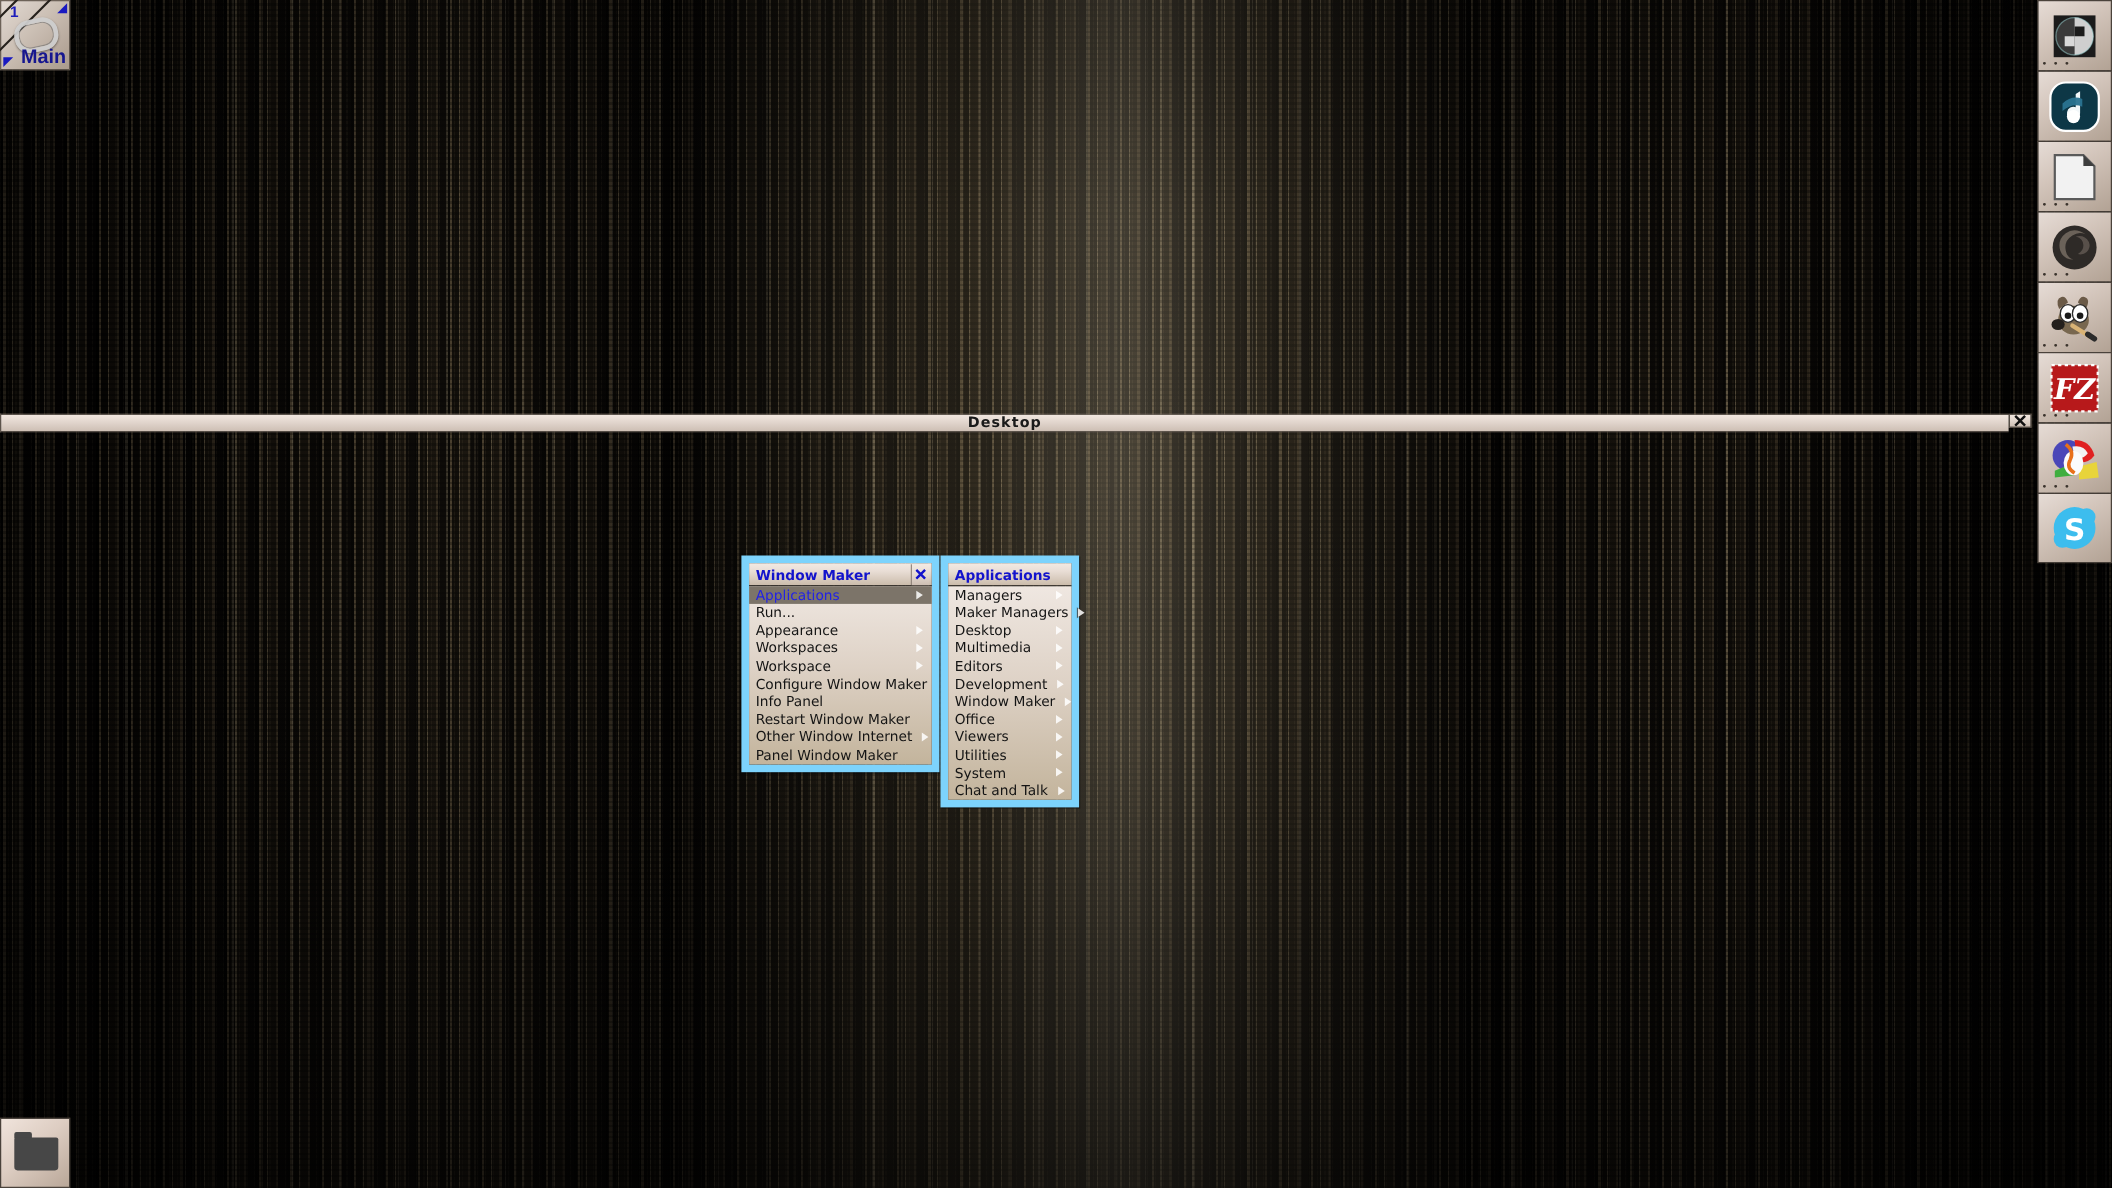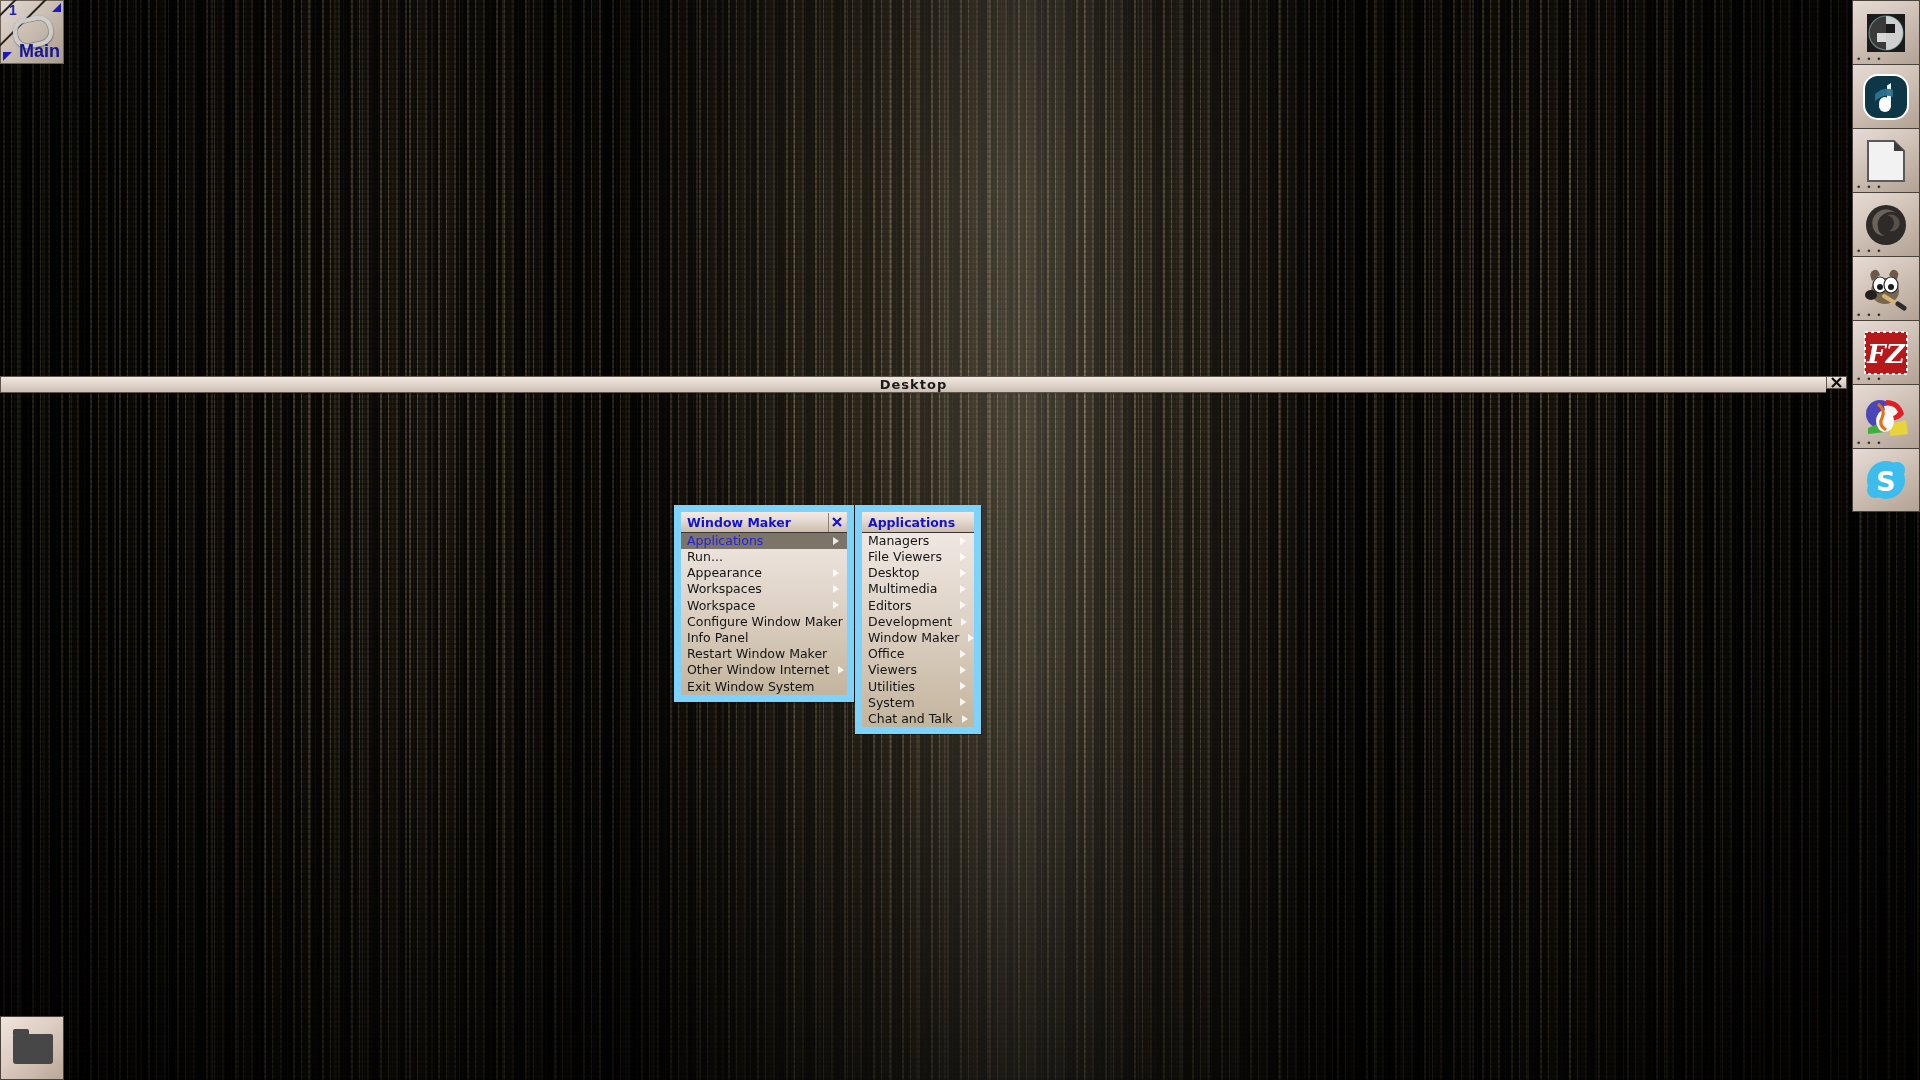--- a/index.html
+++ b/index.html
@@ -308,36 +308,36 @@
         <span class="lbl">Info Panel</span>
       </div>
       <div class="wmitem">
         <span class="lbl">Restart Window Maker</span>
       </div>
       <div class="wmitem">
         <span class="lbl">Other Window Internet</span>
         <span class="submark"></span>
       </div>
       <div class="wmitem">
-        <span class="lbl">Exit Window System</span>
+        <span class="lbl">Panel Window Maker</span>
       </div>
     </div>
 </div>
 
 <div class="wmmenu" id="menu-apps">
   <div class="wmtitle">
     <span class="tl">Applications</span>
   </div>
   <div class="wmitems" id="apps-items">
       <div class="wmitem">
         <span class="lbl">Managers</span>
         <span class="submark"></span>
       </div>
       <div class="wmitem">
-        <span class="lbl">File Viewers</span>
+        <span class="lbl">Maker Managers</span>
         <span class="submark"></span>
       </div>
       <div class="wmitem">
         <span class="lbl">Desktop</span>
         <span class="submark"></span>
       </div>
       <div class="wmitem">
         <span class="lbl">Multimedia</span>
         <span class="submark"></span>
       </div>

